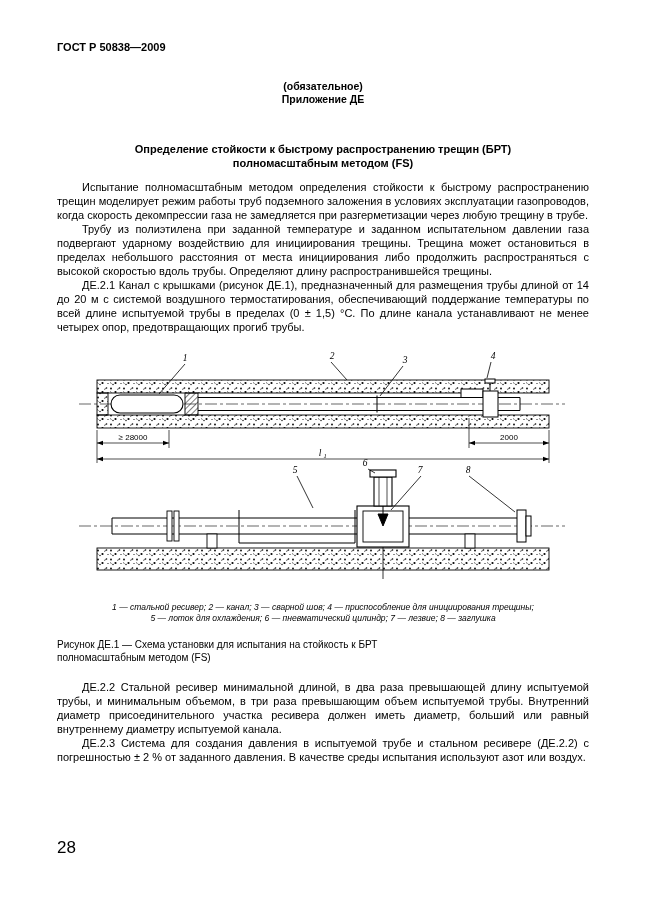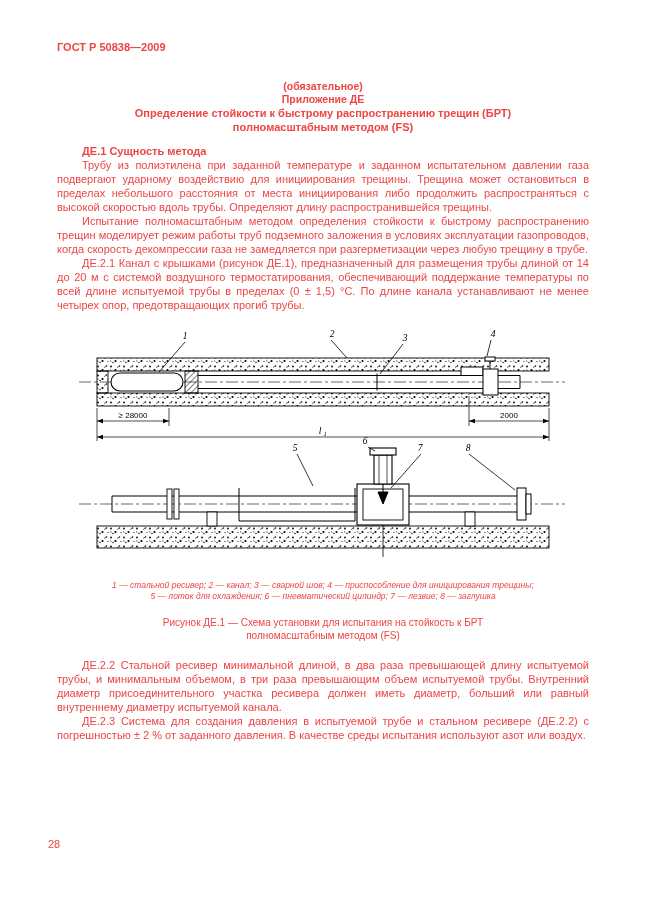--- a/index.html
+++ b/index.html
@@ -2,36 +2,36 @@
 <html><head>
 <meta charset="utf-8">
 <style>
   * { margin:0; padding:0; box-sizing:border-box; }
   html,body { background:#ffffff; }
   .page {
     position:relative;
     width:646px; height:913px;
     background:#ffffff;
     font-family:"Liberation Sans", sans-serif;
-    color:#ef4444;
+    color:#000000;
     overflow:hidden;
     outline:1px solid #d9d9d9;
   }
   .content { position:absolute; left:57px; top:0; width:532px; }
   .doc-header { margin-top:40px; font-weight:bold; font-size:11px; line-height:14px; }
   .annex-label { margin-top:26px; text-align:center; font-weight:bold; font-size:10.5px; line-height:13px; }
-  .main-title { text-align:center; font-weight:bold; font-size:11px; line-height:14px; }
+  .main-title { margin-top:36px; text-align:center; font-weight:bold; font-size:11px; line-height:14px; }
   .note { margin-top:10px; text-align:center; font-size:10px; line-height:13px; }
   .sec-heading { margin-top:9px; font-weight:bold; font-size:11px; line-height:14px; text-indent:25px; }
   p.body { font-size:11px; line-height:14px; text-align:justify; text-indent:25px; }
   .figure-wrap { margin-top:16px; }
   .legend { margin-top:16px; text-align:center; font-style:italic; font-size:8.5px; line-height:11px; }
-  .fig-caption { margin-top:14px; text-align:center; font-size:10px; line-height:13px; }
+  .fig-caption { margin-top:14px; text-align:left; font-size:10px; line-height:13px; }
   .after-fig { margin-top:16px; }
-  .page-number { position:absolute; left:48px; top:838px; font-size:11px; }
+  .page-number { position:absolute; left:57px; top:838px; font-size:17px; }
   
   .co   { font-family:"Liberation Serif", serif; font-style:italic; font-size:9.5px; fill:#000; text-anchor:middle; }
   .dim  { font-family:"Liberation Sans", sans-serif; font-size:8px; fill:#000; text-anchor:middle; }
   .dimL { font-family:"Liberation Serif", serif; font-style:italic; font-size:9.5px; fill:#000; text-anchor:middle; }
   .dimS { font-family:"Liberation Serif", serif; font-style:italic; font-size:6.5px; fill:#000; text-anchor:middle; }
 </style>
 </head>
 <body>
 
 <div class="page">
@@ -45,23 +45,22 @@
     </div>
 
     <div class="main-title">
       <div>Определение стойкости к быстрому распространению трещин (БРТ)</div>
       <div>полномасштабным методом (FS)</div>
     </div>
 
     <div class="note">
     </div>
 
-    <div class="sec-heading">ДЕ.1 Сущность метода</div>
+    <p class="body">Испытание полномасштабным методом определения стойкости к быстрому распространению трещин моделирует режим работы труб подземного заложения в условиях эксплуатации газопроводов, когда скорость декомпрессии газа не замедляется при разгерметизации через любую трещину в трубе.</p>
     <p class="body">Трубу из полиэтилена при заданной температуре и заданном испытательном давлении газа подвергают ударному воздействию для инициирования трещины. Трещина может остановиться в пределах небольшого расстояния от места инициирования либо продолжить распространяться с высокой скоростью вдоль трубы. Определяют длину распространившейся трещины.</p>
-    <p class="body">Испытание полномасштабным методом определения стойкости к быстрому распространению трещин моделирует режим работы труб подземного заложения в условиях эксплуатации газопроводов, когда скорость декомпрессии газа не замедляется при разгерметизации через любую трещину в трубе.</p>
 
     <p class="body">ДЕ.2.1 Канал с крышками (рисунок ДЕ.1), предназначенный для размещения трубы длиной от 14 до 20 м с системой воздушного термостатирования, обеспечивающий поддержание температуры по всей длине испытуемой трубы в пределах (0 ± 1,5) °С. По длине канала устанавливают не менее четырех опор, предотвращающих прогиб трубы.</p>
 
     <div class="figure-wrap">
       <svg width="532" height="232" viewBox="0 0 532 232">
         <defs>
           <pattern id="gravel" width="13" height="9" patternUnits="userSpaceOnUse">
             <circle cx="2" cy="2.5" r="0.9" fill="#000"></circle>
             <circle cx="6.5" cy="6" r="1.1" fill="#000"></circle>
             <circle cx="10.5" cy="2" r="0.8" fill="#000"></circle>

